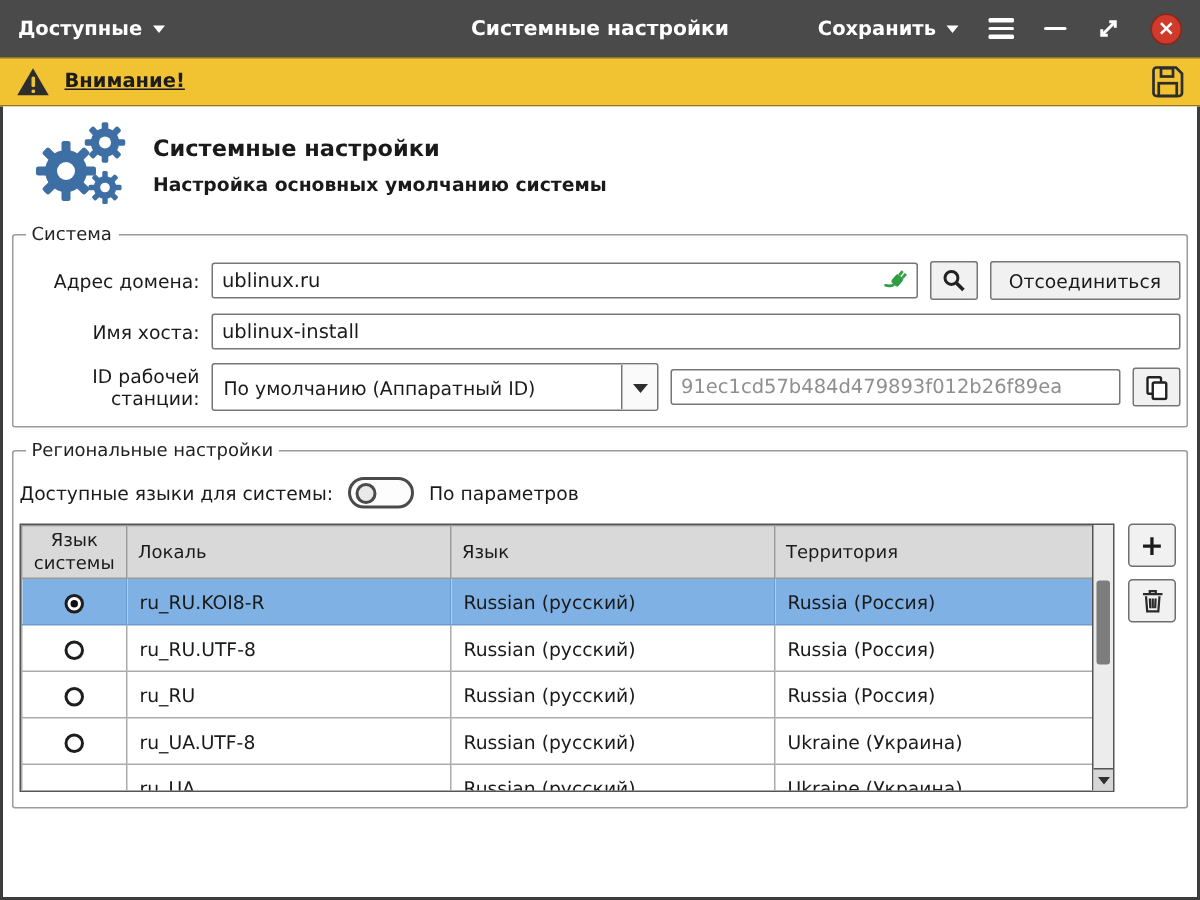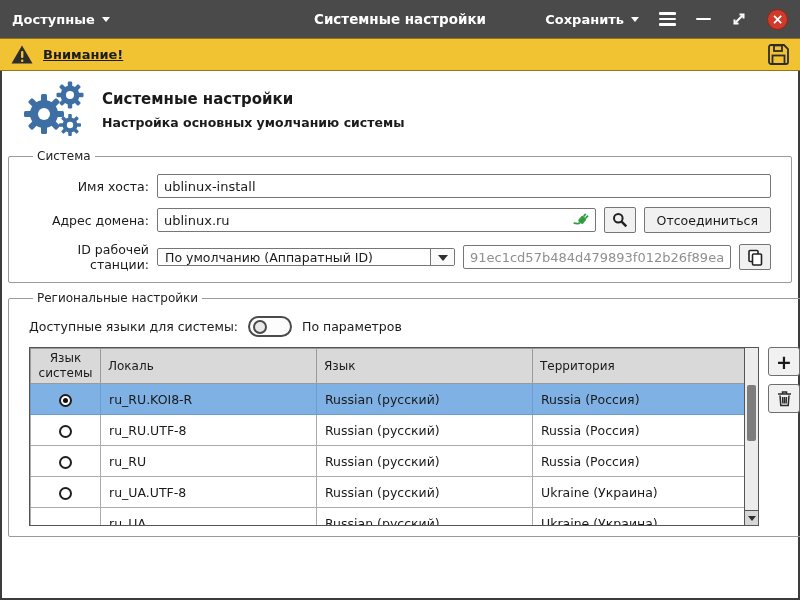--- a/index.html
+++ b/index.html
@@ -49,21 +49,21 @@
 
   
   .content {
     position: absolute; top: 71px; left: 0; right: 0; bottom: 0;
     background: #fff; border: 2px solid #3c3c3c; border-top: none; padding: 6px 4px 0;
   }
   .app-header { display: flex; align-items: center; gap: 16px; padding: 4px 12px 10px; }
   .app-title { font-size: 15px; font-weight: bold; margin-bottom: 7px; }
   .app-subtitle { font-size: 12.5px; font-weight: bold; }
 
-  fieldset { border: 1px solid #9a9a9a; border-radius: 2px; margin: 0 2px 8px; padding: 2px 20px 10px; }
+  fieldset { border: 1px solid #9a9a9a; border-radius: 2px; margin: 0 2px 8px; padding: 2px 4px 10px; }
   legend { font-size: 12px; padding: 0 4px; margin-left: 4px; color: #222; }
 
   .form-row { display: flex; align-items: center; gap: 8px; margin-top: 9px; }
   .form-label { width: 120px; min-width: 120px; text-align: right; font-size: 12.5px; }
   .text-input {
     height: 24px; border: 1px solid #767676; border-radius: 2px; background: #fff;
     font-size: 13px; padding: 0 6px; font-family: inherit; color: #1a1a1a;
   }
   .grow { flex: 1; }
   .input-wrap { position: relative; flex: 1; }
@@ -71,21 +71,21 @@
   .plug-icon { position: absolute; right: 6px; top: 50%; transform: translateY(-50%); display: flex; }
   .square-btn {
     width: 32px; height: 26px; border: 1px solid #767676; border-radius: 2px;
     background: #f1f1f1; display: flex; align-items: center; justify-content: center; cursor: pointer;
   }
   .push-btn {
     height: 26px; border: 1px solid #767676; border-radius: 2px; background: #f1f1f1;
     font-size: 12.5px; padding: 0 12px; cursor: pointer; font-family: inherit; color: #1a1a1a;
   }
   .select-box {
-    width: 298px; height: 18px; border: 1px solid #767676; border-radius: 2px;
+    width: 298px; height: 32px; border: 1px solid #767676; border-radius: 2px;
     background: #fff; display: flex; align-items: center; cursor: pointer; overflow: hidden;
   }
   .select-value { font-size: 12.5px; padding-left: 7px; white-space: nowrap; }
   .select-arrow {
     margin-left: auto; width: 24px; align-self: stretch; border-left: 1px solid #767676;
     display: flex; align-items: center; justify-content: center; background: #fafafa;
   }
   .select-arrow i { width: 0; height: 0; border: 5px solid transparent; border-top: 6px solid #2e2e2e; margin-top: 6px; }
   .hash-input { color: #8f8f8f; }
 
@@ -239,25 +239,20 @@
         </g>
       </svg>
       <div>
         <div class="app-title">Системные настройки</div>
         <div class="app-subtitle">Настройка основных умолчанию системы</div>
       </div>
     </div>
 
     <fieldset>
       <legend>Система</legend>
-
-      <div class="form-row">
-        <label class="form-label">Имя хоста:</label>
-        <input class="text-input grow" type="text" value="ublinux-install" style="">
-      </div>
 
       <div class="form-row">
         <label class="form-label">Адрес домена:</label>
         <div class="input-wrap">
           <input class="text-input" type="text" value="ublinux.ru" style="">
           <span class="plug-icon">
             <svg width="17" height="17" viewBox="0 0 17 17">
               <g transform="rotate(40 8.5 8.5)">
                 <rect x="6" y="4.5" width="6" height="7" rx="1.5" fill="#2f9e41"></rect>
                 <line x1="7.8" y1="1" x2="7.8" y2="4.5" stroke="#2f9e41" stroke-width="1.8"></line>
@@ -267,20 +262,25 @@
             </svg>
           </span>
         </div>
         <button class="square-btn" aria-label="search">
           <svg width="16" height="16" viewBox="0 0 16 16">
             <circle cx="6.3" cy="6.3" r="4.3" stroke="#222" stroke-width="2" fill="none"></circle>
             <line x1="9.6" y1="9.6" x2="14.3" y2="14.3" stroke="#222" stroke-width="2.4"></line>
           </svg>
         </button>
         <button class="push-btn">Отсоединиться</button>
+      </div>
+
+      <div class="form-row">
+        <label class="form-label">Имя хоста:</label>
+        <input class="text-input grow" type="text" value="ublinux-install" style="">
       </div>
 
       <div class="form-row">
         <label class="form-label">ID рабочей станции:</label>
         <div class="select-box">
           <span class="select-value">По умолчанию (Аппаратный ID)</span>
           <span class="select-arrow">
               <i></i>
             </span>
         </div>

